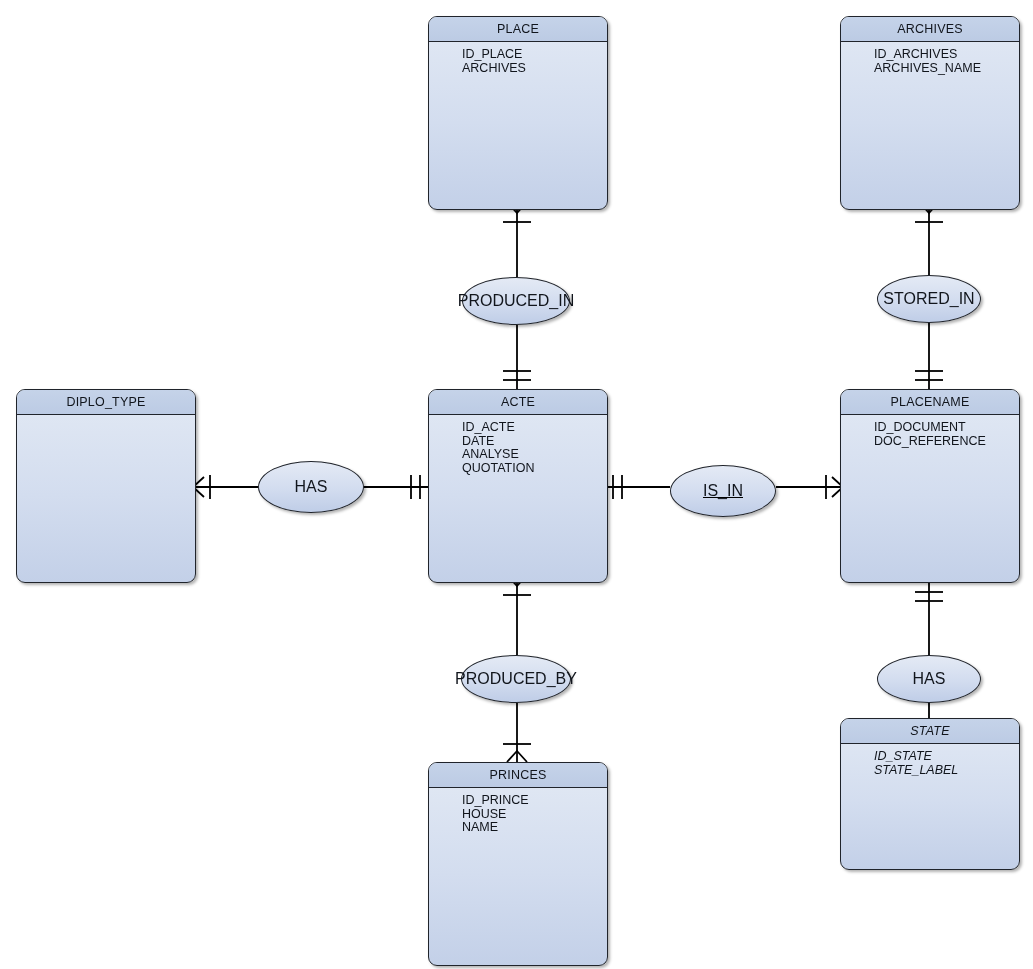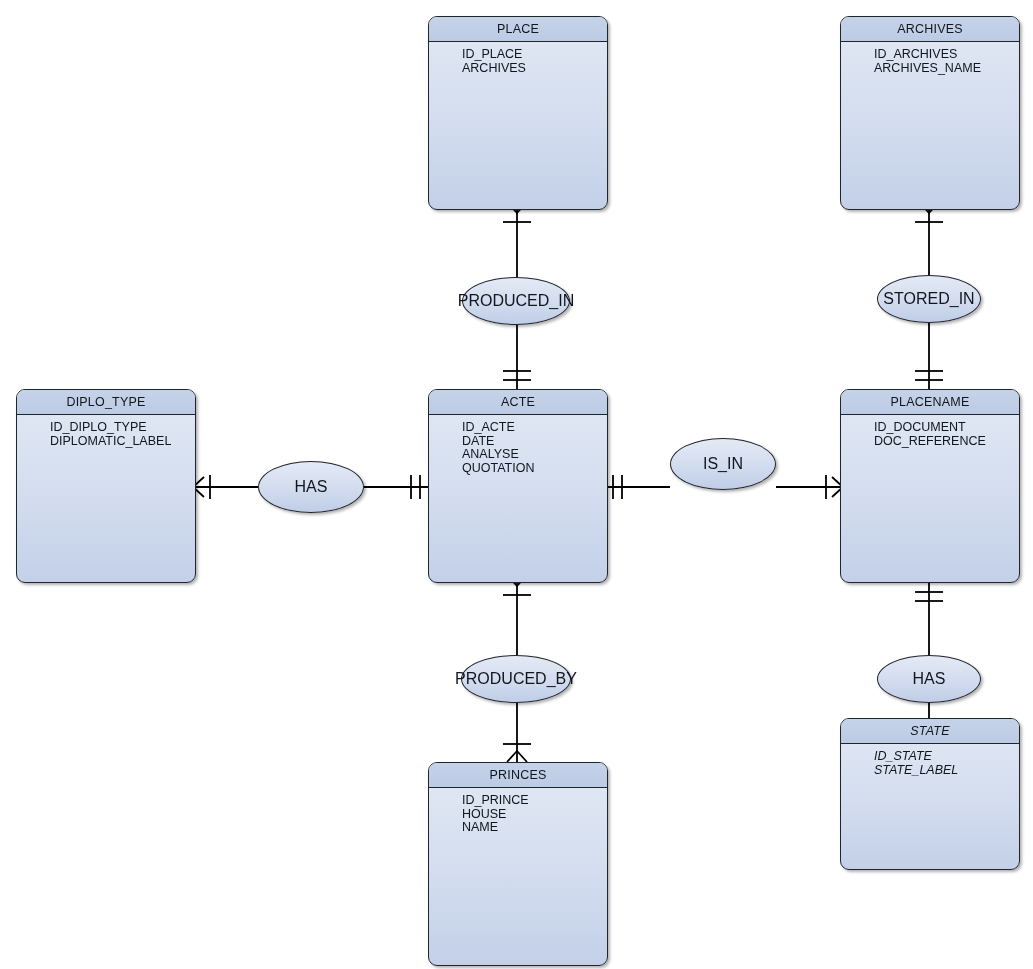--- a/index.html
+++ b/index.html
@@ -170,24 +170,20 @@
   <div class="entity" style="left:840px; top:16px; width:180px; height:194px;">
     <div class="entity-title">ARCHIVES</div>
     <div class="entity-body">
       <div class="attr">ID_ARCHIVES</div>
       <div class="attr">ARCHIVES_NAME</div>
     </div>
   </div>
 
   <div class="entity" style="left:16px; top:389px; width:180px; height:194px;">
     <div class="entity-title">DIPLO_TYPE</div>
-    <div class="entity-body">
-      <div class="attr">ID_DIPLO_TYPE</div>
-      <div class="attr">DIPLOMATIC_LABEL</div>
-    </div>
   </div>
 
   <div class="entity" style="left:428px; top:389px; width:180px; height:194px;">
     <div class="entity-title">ACTE</div>
     <div class="entity-body">
       <div class="attr">ID_ACTE</div>
       <div class="attr">DATE</div>
       <div class="attr">ANALYSE</div>
       <div class="attr">QUOTATION</div>
     </div>
@@ -223,21 +219,21 @@
   </div>
 
   <div class="rel" style="left:877px; top:275px; width:104px; height:48px;justify-content:center;">
     <span class="rel-label">STORED_IN</span>
   </div>
 
   <div class="rel" style="left:258px; top:461px; width:106px; height:52px;">
     <span class="rel-label">HAS</span>
   </div>
 
-  <div class="rel" style="left:670px; top:438px; width:106px; height:52px;">
+  <div class="rel" style="left:670px; top:465px; width:106px; height:52px;text-decoration:underline;">
     <span class="rel-label">IS_IN</span>
   </div>
 
   <div class="rel" style="left:461px; top:655px; width:110px; height:48px;">
     <span class="rel-label">PRODUCED_BY</span>
   </div>
 
   <div class="rel" style="left:877px; top:655px; width:104px; height:48px;">
     <span class="rel-label">HAS</span>
   </div>

